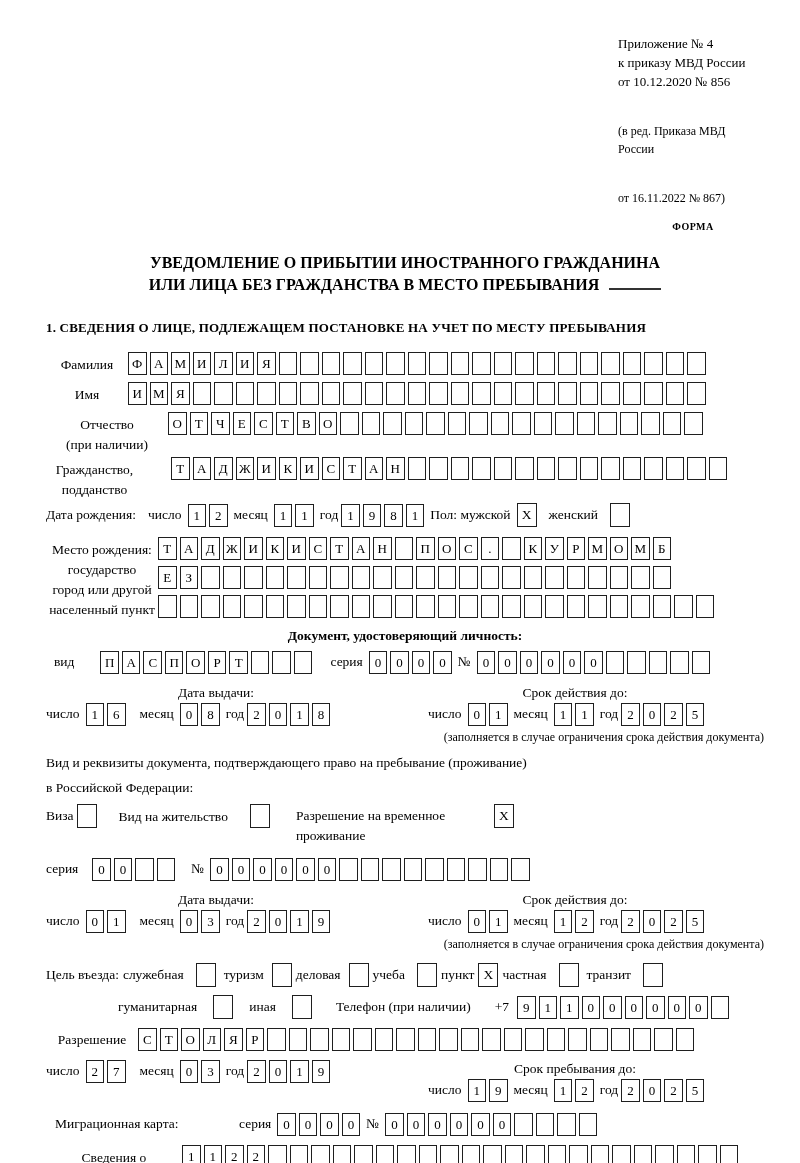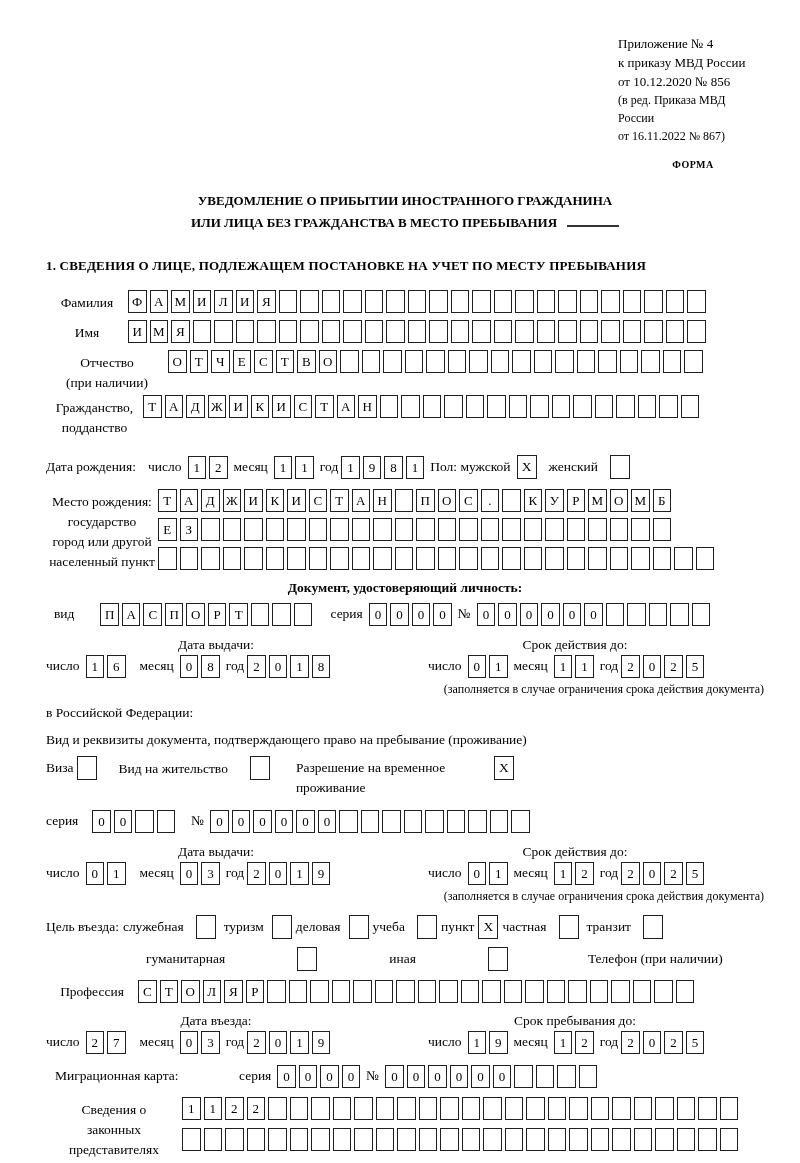--- a/index.html
+++ b/index.html
@@ -1,23 +1,23 @@
 <!DOCTYPE html>
 <html><head>
 <meta charset="utf-8">
 <style>
   html,body{margin:0;padding:0;background:#fff;width:800px;height:1163px;overflow:hidden;}
   body{font-family:"Liberation Serif", serif;color:#000;-webkit-font-smoothing:antialiased;}
   .page{width:800px;height:1163px;box-sizing:border-box;padding:34px 36px 0 46px;position:relative;}
 
   .hdr{margin-left:572px;font-size:13px;line-height:19px;}
-  .hdr .sub{font-size:12px;line-height:18px;}
+  .hdr .sub{font-size:12px;line-height:18px;margin-top:31px;}
   .form-label{margin-left:572px;text-align:center;width:150px;font-weight:bold;font-size:10px;margin-top:14px;letter-spacing:.5px;}
 
-  .title{margin-top:20px;text-align:center;font-weight:bold;font-size:13px;line-height:22px;}
+  .title{margin-top:20px;text-align:center;font-weight:bold;font-size:16px;line-height:22px;}
   .title-underline{display:inline-block;width:52px;border-bottom:2px solid #333;height:2px;margin-left:10px;vertical-align:baseline;}
   .section-heading{margin-top:24px;font-weight:bold;font-size:13px;letter-spacing:.2px;}
 
   .frow{display:flex;align-items:flex-start;margin-top:7px;}
   .flabel{font-size:13.5px;line-height:20px;flex:none;padding-top:3px;text-align:center;}
   .sublabel{font-size:13.5px;line-height:20px;}
   .cells{display:inline-flex;gap:3px;flex:none;}
   .cell{flex:none;width:16.5px;height:21px;border:1.6px solid #1f1f1f;text-align:center;font-size:13px;line-height:21px;font-family:"Liberation Serif", serif;background:#fff;}
   .checkbox{flex:none;display:inline-block;width:18px;height:22px;border:1.6px solid #1f1f1f;text-align:center;font-size:13.5px;line-height:22px;background:#fff;}
 
@@ -156,21 +156,21 @@
         <span class="cell"></span>
         <span class="cell"></span>
         <span class="cell"></span>
         <span class="cell"></span>
         <span class="cell"></span>
         <span class="cell"></span>
         <span class="cell"></span>
       </div>
   </div>
 
-  <div class="frow" style="margin-top:2px;">
+  <div class="frow" style="margin-top:2px;gap:28px;">
     <div class="flabel w97">
       <div>Гражданство,</div>
       <div class="sublabel">подданство</div>
     </div>
     <div class="cells">
         <span class="cell">Т</span>
         <span class="cell">А</span>
         <span class="cell">Д</span>
         <span class="cell">Ж</span>
         <span class="cell">И</span>
@@ -191,21 +191,21 @@
         <span class="cell"></span>
         <span class="cell"></span>
         <span class="cell"></span>
         <span class="cell"></span>
         <span class="cell"></span>
         <span class="cell"></span>
         <span class="cell"></span>
       </div>
   </div>
 
-  <div class="frow" style="align-items:center;margin-top:16px;">
+  <div class="frow" style="align-items:center;margin-top:2px;">
     <span class="inline-lbl" style="padding-left:0;">Дата рождения:</span>
     <span class="inline-lbl">число</span>
     <div class="cells">
         <span class="cell">1</span>
         <span class="cell">2</span>
       </div>
     <span class="inline-lbl">месяц</span>
     <div class="cells">
         <span class="cell">1</span>
         <span class="cell">1</span>
@@ -394,22 +394,22 @@
             <span class="cell">2</span>
             <span class="cell">0</span>
             <span class="cell">2</span>
             <span class="cell">5</span>
           </div>
       </div>
       <div class="note">(заполняется в случае ограничения срока действия документа)</div>
     </div>
   </div>
 
+  <div class="plain" style="margin-top:6px;">Вид и реквизиты документа, подтверждающего право на пребывание (проживание)</div>
   <div class="plain" style="margin-top:4px;">в Российской Федерации:</div>
-  <div class="plain" style="margin-top:6px;">Вид и реквизиты документа, подтверждающего право на пребывание (проживание)</div>
 
   <div class="optrow">
     <div class="opt">
       <span class="olabel">Виза</span>
       <span class="checkbox" style="margin-left:3px;"></span>
     </div>
     <div class="opt" style="margin-left:22px;align-items:center;">
       <span class="olabel">Вид на жительство</span>
       <span class="checkbox" style="margin-left:22px;"></span>
     </div>
@@ -520,21 +520,21 @@
       <span class="gap4"></span>
     <span class="plabel">частная</span>
       <span class="gap12"></span>
     <span class="checkbox"></span>
       <span class="gap8"></span>
     <span class="plabel">транзит</span>
       <span class="gap12"></span>
     <span class="checkbox"></span>
   </div>
 
-  <div class="purpose-row" style="margin-top:8px;gap:28px;">
+  <div class="purpose-row" style="margin-top:8px;">
     <span style="width:72px;flex:none;"></span>
     <span class="plabel">гуманитарная</span>
       <span class="gap16"></span>
     <span class="checkbox"></span>
       <span class="gap16"></span>
     <span class="plabel">иная</span>
       <span class="gap16"></span>
     <span class="checkbox"></span>
       <span class="gap24"></span>
     <span class="plabel">Телефон (при наличии)</span>
@@ -549,21 +549,21 @@
         <span class="cell">0</span>
         <span class="cell">0</span>
         <span class="cell">0</span>
         <span class="cell">0</span>
         <span class="cell">0</span>
         <span class="cell"></span>
       </div>
   </div>
 
   <div class="frow" style="align-items:center;margin-top:9px;">
-    <div class="flabel" style="width:92px;padding-top:0;">Профессия</div>
+    <div class="flabel" style="width:92px;padding-top:0;">Разрешение</div>
     <div class="cells">
         <span class="cell">С</span>
         <span class="cell">Т</span>
         <span class="cell">О</span>
         <span class="cell">Л</span>
         <span class="cell">Я</span>
         <span class="cell">Р</span>
         <span class="cell"></span>
         <span class="cell"></span>
         <span class="cell"></span>
@@ -582,21 +582,20 @@
         <span class="cell"></span>
         <span class="cell"></span>
         <span class="cell"></span>
         <span class="cell"></span>
         <span class="cell"></span>
       </div>
   </div>
 
   <div class="daterow">
     <div class="datecol" style="width:340px;">
-      <div class="dtitle">Дата въезда:</div>
       <div class="dgroup">
         <span class="inline-lbl" style="padding-left:0;">число</span>
         <div class="cells">
             <span class="cell">2</span>
             <span class="cell">7</span>
           </div>
         <span class="inline-lbl" style="padding-left:14px;">месяц</span>
         <div class="cells">
             <span class="cell">0</span>
             <span class="cell">3</span>

